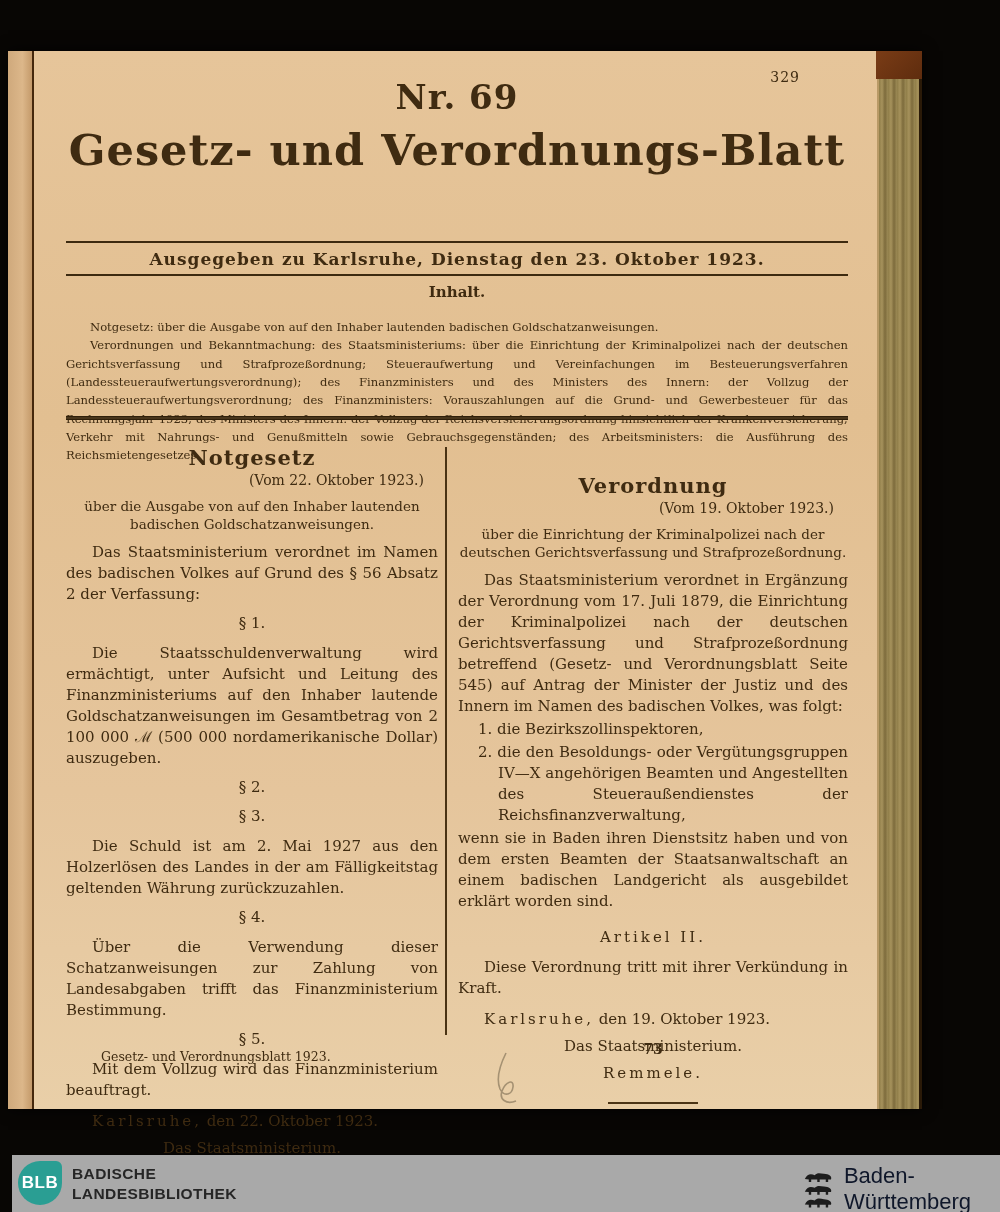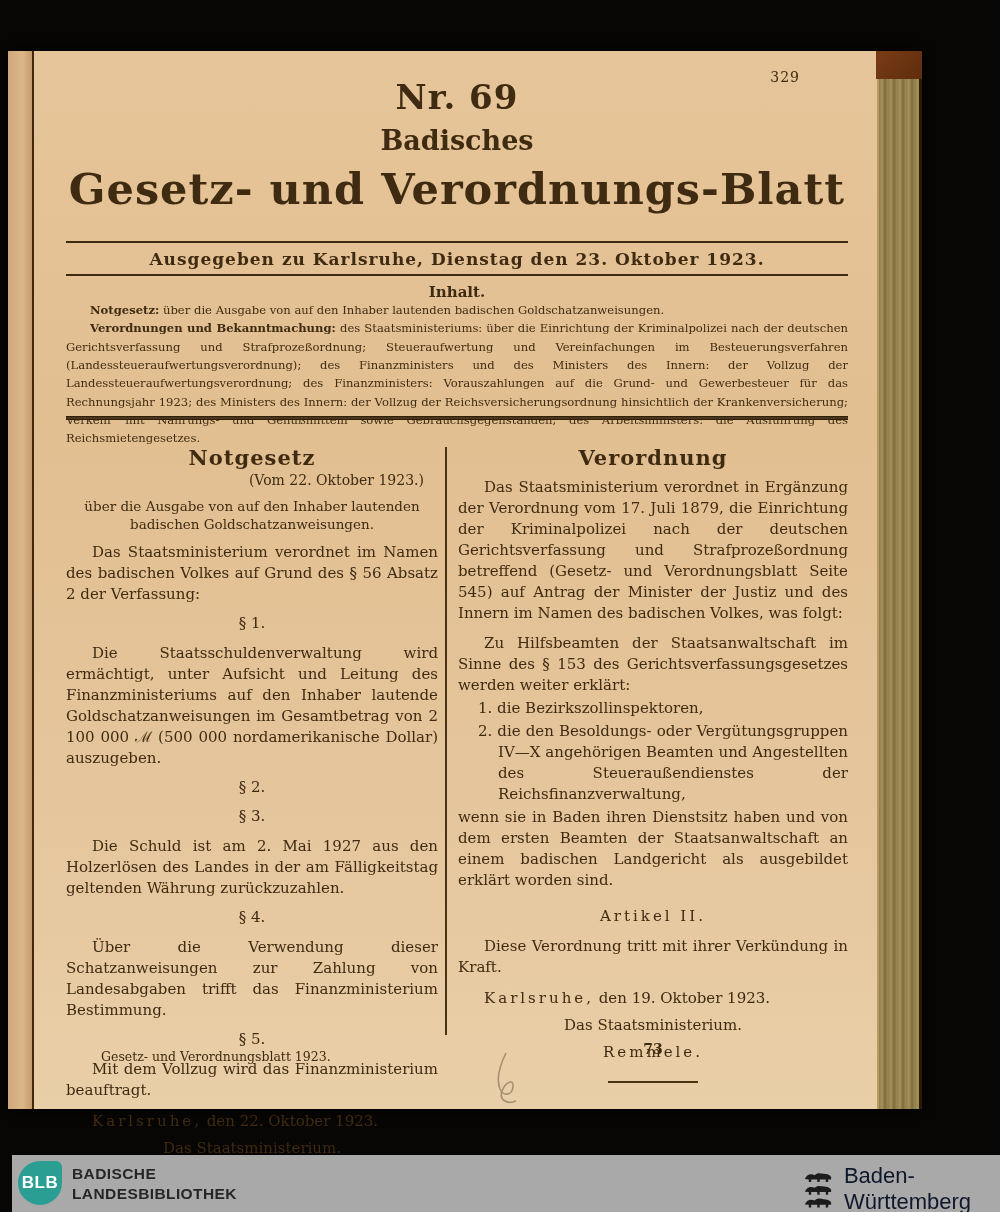--- a/index.html
+++ b/index.html
@@ -36,30 +36,30 @@
   
   .masthead{position:absolute;left:0;top:26px;width:100%;text-align:center;}
   .issue{font-size:34px;font-weight:bold;letter-spacing:1px;}
   .region{font-size:27px;font-weight:bold;margin-top:8px;}
   .main-title{font-size:43px;font-weight:bold;margin-top:8px;letter-spacing:1px;white-space:nowrap;}
   .dateline-wrap{position:absolute;left:0;top:190px;width:100%;}
   .rule{height:2px;background:#3d2a10;}
   .dateline{font-size:17px;font-weight:bold;text-align:center;padding:6px 0 5px 0;letter-spacing:1px;}
   
   .inhalt{position:absolute;left:0;top:232px;width:100%;}
-  .inhalt-head{text-align:center;font-weight:bold;font-size:15px;margin-bottom:0;}
+  .inhalt-head{text-align:center;font-weight:bold;font-size:15px;margin-bottom:17px;}
   .inhalt p{margin:0;font-size:11.6px;line-height:1.58;text-align:justify;text-indent:24px;}
-  .inhalt .lead{font-weight:bold;}
+  .inhalt .lead{font-weight:normal;}
   .thick-rule{position:absolute;left:0;top:365px;width:100%;height:4px;
     background:linear-gradient(180deg,#30200a 0%,#30200a 35%,#c8a373 50%,#30200a 65%,#30200a 100%);}
   
   .col-divider{position:absolute;left:379px;top:396px;width:1.5px;height:588px;background:#4a3314;}
   .col{position:absolute;top:396px;font-size:15px;line-height:21px;}
   .col-left{left:0;width:372px;}
-  .col-right{left:392px;width:390px;}
+  .col-right{left:392px;width:390px;margin-top:28px;}
   .col-head{text-align:center;font-size:21px;font-weight:bold;letter-spacing:1px;}
   .col-date{text-align:right;padding-right:14px;font-size:14px;margin-top:2px;}
   .col-subtitle{text-align:center;font-size:13.5px;line-height:18px;margin-top:6px;}
   .para{margin:9px 0 0 0;text-align:justify;text-indent:26px;}
   .sec-num{text-align:center;margin-top:8px;font-size:15px;}
   .art-head{text-align:center;margin-top:12px;letter-spacing:3px;font-size:15px;}
   .list-item{margin-top:2px;padding-left:40px;text-indent:-20px;text-align:justify;}
   .flush{margin-top:2px;text-align:justify;}
   .place-date{margin-top:10px;text-indent:26px;}
   .ls{letter-spacing:3px;}
@@ -94,21 +94,20 @@
 <div class="page">
   <div class="spine-strip"></div>
   <div class="stack-edge"></div>
   <div class="stack-top-corner"></div>
 
   <div class="content">
     <div class="pageno-top">329</div>
 
     <div class="masthead">
       <div class="issue">Nr. 69</div>
-      <div class="region">Badisches</div>
       <div class="main-title">Gesetz- und Verordnungs-Blatt</div>
     </div>
 
     <div class="dateline-wrap">
       <div class="rule"></div>
       <div class="dateline">Ausgegeben zu Karlsruhe, Dienstag den 23. Oktober 1923.</div>
       <div class="rule"></div>
     </div>
 
     <div class="inhalt">
@@ -136,23 +135,24 @@
       <div class="sec-num">§ 5.</div>
       <p class="para">Mit dem Vollzug wird das Finanzministerium beauftragt.</p>
 
       <div class="place-date"><span class="ls">Karlsruhe,</span><span> den 22. Oktober 1923.</span></div>
       <div class="sig-org">Das Staatsministerium.</div>
 
     </div>
 
     <div class="col col-right">
       <div class="col-head">Verordnung</div>
+      <div class="col-date">(Vom 19. Oktober 1923.)</div>
+      <div class="col-subtitle">über die Einrichtung der Kriminalpolizei nach der deutschen Gerichtsverfassung und Strafprozeßordnung.</div>
       <p class="para">Das Staatsministerium verordnet in Ergänzung der Verordnung vom 17. Juli 1879, die Einrichtung der Kriminalpolizei nach der deutschen Gerichtsverfassung und Strafprozeßordnung betreffend (Gesetz- und Verordnungsblatt Seite 545) auf Antrag der Minister der Justiz und des Innern im Namen des badischen Volkes, was folgt:</p>
 
-      <p class="para">Zu Hilfsbeamten der Staatsanwaltschaft im Sinne des § 153 des Gerichtsverfassungsgesetzes werden weiter erklärt:</p>
       <div class="list-item">1. die Bezirkszollinspektoren,</div>
       <div class="list-item">2. die den Besoldungs- oder Vergütungsgruppen IV—X angehörigen Beamten und Angestellten des Steueraußendienstes der Reichsfinanzverwaltung,</div>
       <p class="flush">wenn sie in Baden ihren Dienstsitz haben und von dem ersten Beamten der Staatsanwaltschaft an einem badischen Landgericht als ausgebildet erklärt worden sind.</p>
 
       <div class="art-head">Artikel II.</div>
       <p class="para">Diese Verordnung tritt mit ihrer Verkündung in Kraft.</p>
 
       <div class="place-date"><span class="ls">Karlsruhe,</span><span> den 19. Oktober 1923.</span></div>
       <div class="sig-org">Das Staatsministerium.</div>
       <div class="sig-name">Remmele.</div>

